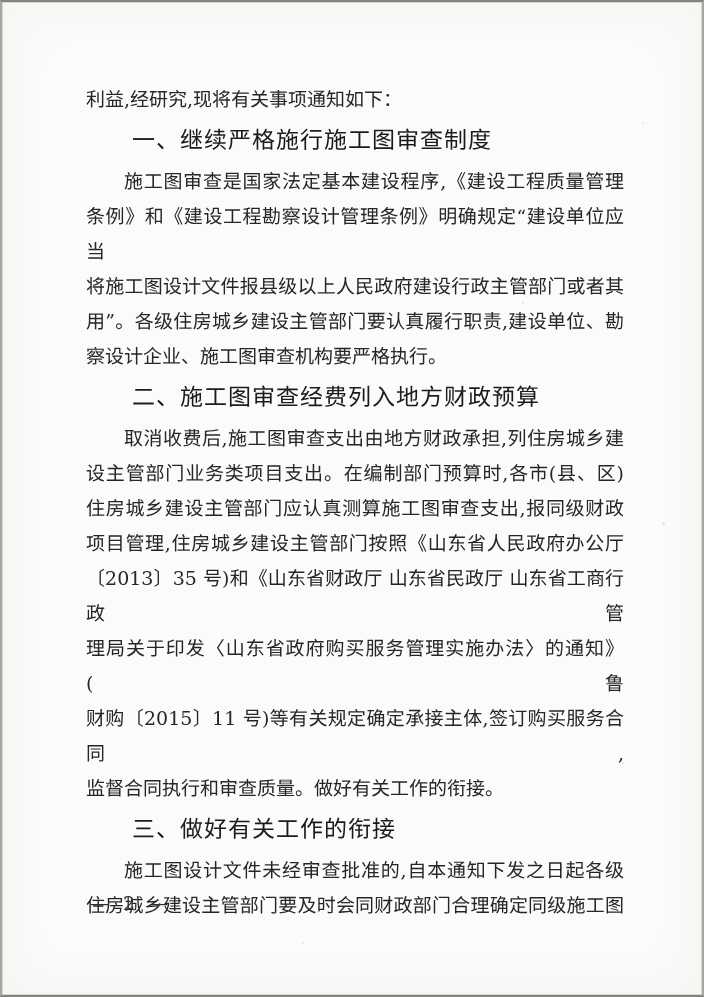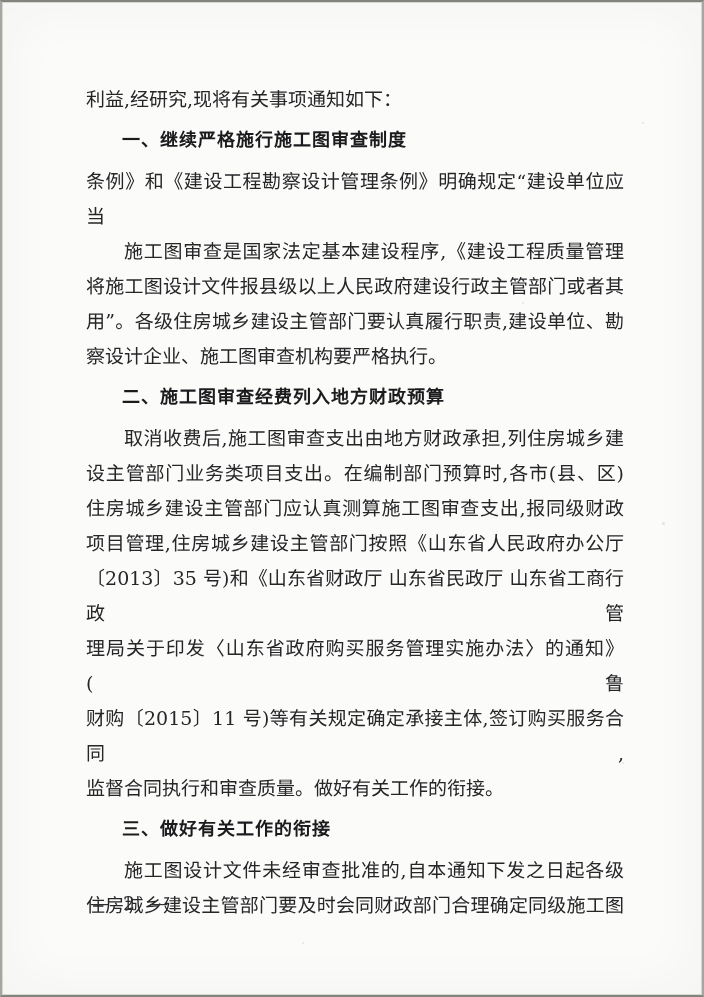--- a/index.html
+++ b/index.html
@@ -31,22 +31,22 @@
     line-height: 35px;
     color: #262629;
     text-align: justify;
     text-align-last: justify;
     white-space: normal;
   }
   .line.indent { text-indent: 2em; }
   .line.last { text-align-last: left; }
   .heading {
     font-family: "Liberation Sans", "DejaVu Sans", sans-serif;
-    font-weight: bold;
-    font-size: 18px;
+    font-weight: normal;
+    font-size: 23px;
     line-height: 35px;
     color: #1b1b1e;
     text-indent: 2em;
     margin: 6px 0;
     letter-spacing: 1px;
   }
   .paragraph { margin: 0; }
   .page-number {
     position: absolute;
     left: 88px;
@@ -67,22 +67,22 @@
 </head>
 <body>
 
 <div class="scan-frame">
   <div class="doc-content">
       <div class="paragraph">
         <div class="line last">利益,经研究,现将有关事项通知如下：</div>
       </div>
       <div class="heading">一、继续严格施行施工图审查制度</div>
       <div class="paragraph">
+        <div class="line indent">施工图审查是国家法定基本建设程序,《建设工程质量管理</div>
         <div class="line">条例》和《建设工程勘察设计管理条例》明确规定“建设单位应当</div>
-        <div class="line indent">施工图审查是国家法定基本建设程序,《建设工程质量管理</div>
         <div class="line">将施工图设计文件报县级以上人民政府建设行政主管部门或者其</div>
         <div class="line">用”。各级住房城乡建设主管部门要认真履行职责,建设单位、勘</div>
         <div class="line last">察设计企业、施工图审查机构要严格执行。</div>
       </div>
       <div class="heading">二、施工图审查经费列入地方财政预算</div>
       <div class="paragraph">
         <div class="line indent">取消收费后,施工图审查支出由地方财政承担,列住房城乡建</div>
         <div class="line">设主管部门业务类项目支出。在编制部门预算时,各市(县、区)</div>
         <div class="line">住房城乡建设主管部门应认真测算施工图审查支出,报同级财政</div>
         <div class="line">项目管理,住房城乡建设主管部门按照《山东省人民政府办公厅</div>

